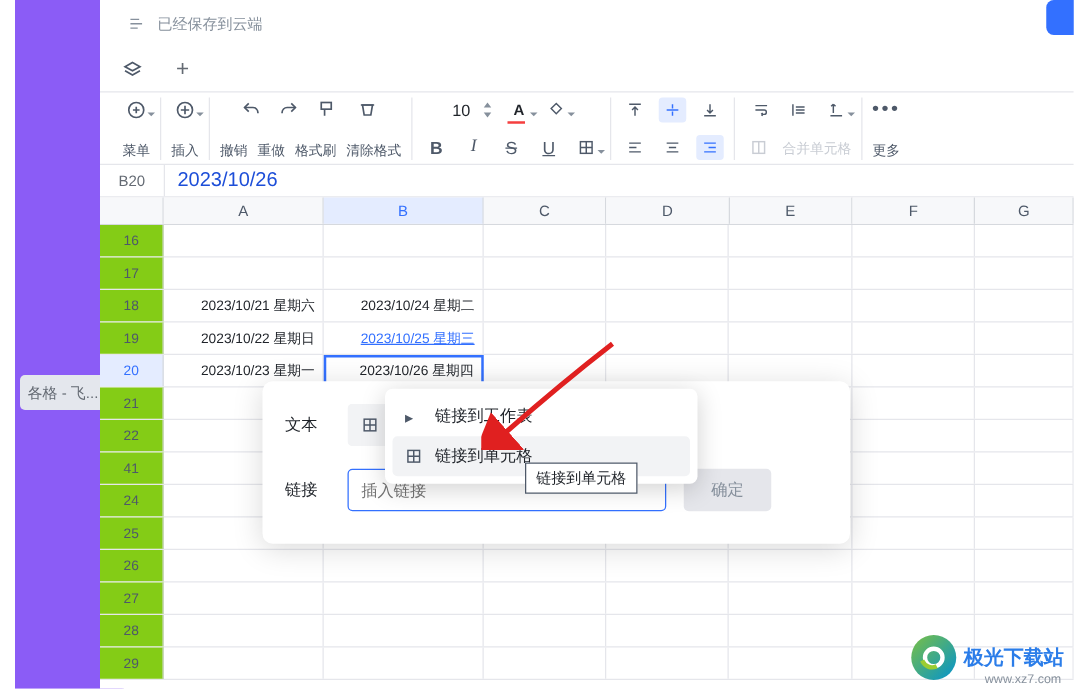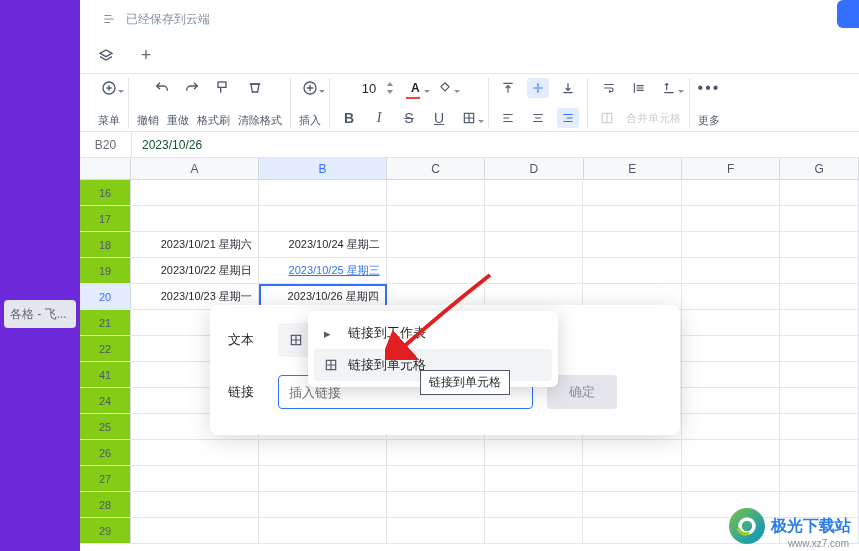--- a/index.html
+++ b/index.html
@@ -1,37 +1,37 @@
 <!DOCTYPE html>
 <html><head>
 <meta charset="utf-8">
 <style>
 *{margin:0;padding:0;box-sizing:border-box;font-family:"Microsoft YaHei",Arial,sans-serif}
 body{width:859px;height:551px;overflow:hidden;background:#fff;position:relative;font-size:12px;color:#1f2329}
-.left-panel{position:absolute;left:0;top:0;width:87px;height:551px;background:#6d28d9;border-right:1px solid #e5e6eb}
+.left-panel{position:absolute;left:12px;top:0;width:87px;height:551px;background:#8b5cf6;border-right:1px solid #e5e6eb}
 .left-item{position:absolute;left:4px;top:300px;width:72px;height:28px;background:#e4e7ed;border-radius:4px;display:flex;align-items:center;padding:0 6px;font-size:12px;color:#646a73}
 .main{position:absolute;left:80px;top:0;right:0;bottom:0;background:#fff}
 .title-bar{height:38px;display:flex;align-items:center;padding-left:22px;color:#86909c;font-size:12px}
 .title-icon{width:16px;height:16px;margin-right:8px;display:flex;align-items:center}
 .blue-badge{position:absolute;right:-8px;top:0;width:30px;height:28px;background:#3370ff;border-radius:6px 0 0 6px}
 .tabs-row{height:36px;display:flex;align-items:center;border-bottom:1px solid #e5e6eb;padding-left:14px}
 .tab-btn{width:24px;height:24px;display:flex;align-items:center;justify-content:center;margin-right:8px}
 .tab{height:34px;padding:0 16px;display:flex;align-items:center;color:#3370ff;border-bottom:2px solid #3370ff;font-size:13px}
 .add-tab{width:24px;height:24px;display:flex;align-items:center;justify-content:center;color:#646a73;margin-left:8px;font-size:18px}
 .toolbar{height:58px;display:flex;align-items:flex-start;padding:4px 10px 0 10px;border-bottom:1px solid #e5e6eb;gap:0}
 .tb-group{display:flex;flex-direction:column;align-items:center;padding:0 8px;border-right:1px solid #e5e6eb;height:50px;justify-content:space-between}
 .tb-group:last-child{border-right:none}
 .tb-row{display:flex;gap:8px;align-items:center}
 .tb-icon{width:22px;height:20px;display:flex;align-items:center;justify-content:center;color:#4e5969;cursor:pointer;position:relative}
 .tb-icon.wide{width:28px}
 .tb-label{font-size:11px;color:#4e5969;white-space:nowrap}
 .tb-dd::after{content:"";border:3px solid transparent;border-top-color:#86909c;position:absolute;right:-4px;top:60%}
 .fname-row{height:26px;display:flex;align-items:center;border-bottom:1px solid #e5e6eb}
 .cell-addr{width:52px;text-align:center;font-size:12px;color:#646a73;border-right:1px solid #e5e6eb;height:100%;display:flex;align-items:center;justify-content:center}
-.cell-val{padding-left:10px;font-size:12px;color:#14532d}
+.cell-val{padding-left:10px;font-size:16px;color:#1d4ed8}
 .grid{position:relative}
 .col-headers{display:flex;height:22px;border-bottom:1px solid #d6d9de}
 .corner{width:52px;border-right:1px solid #d6d9de;background:#f7f8fa}
 .col-h{width:130px;border-right:1px solid #d6d9de;background:#f7f8fa;display:flex;align-items:center;justify-content:center;font-size:12px;color:#4e5969}
 .col-h.first{width:130px}
 .row{display:flex;height:26px;border-bottom:1px solid #e5e6eb}
 .row-h{width:52px;border-right:1px solid #d6d9de;background:#84cc16;display:flex;align-items:center;justify-content:center;font-size:11px;color:#4e5969}
 .cell{width:130px;border-right:1px solid #e5e6eb;display:flex;align-items:center;padding:0 6px;font-size:11px;justify-content:flex-end;white-space:nowrap}
 .cell.link{color:#3370ff;text-decoration:underline}
 .cell.active{border:2px solid #3370ff;outline:none}
@@ -91,20 +91,29 @@
     <div class="tb-group">
       <div class="tb-icon tb-dd">
         <svg width="16" height="16" viewBox="0 0 24 24" fill="none" stroke="#4e5969" stroke-width="2">
             <circle cx="12" cy="12" r="9"></circle>
             <path d="M8 12h8M12 8v8"></path>
           </svg>
       </div>
       <span class="tb-label">菜单</span>
     </div>
     <div class="tb-group">
+      <div class="tb-icon tb-dd">
+          <svg width="16" height="16" viewBox="0 0 24 24" fill="none" stroke="#4e5969" stroke-width="2">
+            <circle cx="12" cy="12" r="9"></circle>
+            <path d="M12 7v10M7 12h10"></path>
+          </svg>
+        </div>
+      <span class="tb-label">插入</span>
+    </div>
+    <div class="tb-group">
       <div class="tb-row">
         <div class="tb-icon">
             <svg width="16" height="16" viewBox="0 0 24 24" fill="none" stroke="#4e5969" stroke-width="2">
               <path d="M9 14L4 9l5-5"></path>
               <path d="M4 9h10a6 6 0 016 6v1"></path>
             </svg>
           </div>
         <div class="tb-icon">
             <svg width="16" height="16" viewBox="0 0 24 24" fill="none" stroke="#4e5969" stroke-width="2">
               <path d="M15 14l5-5-5-5"></path>
@@ -123,29 +132,20 @@
               <path d="M4 6h16"></path>
             </svg>
           </div>
       </div>
       <div class="tb-row" style="gap:8px">
         <span class="tb-label">撤销</span>
         <span class="tb-label">重做</span>
         <span class="tb-label">格式刷</span>
         <span class="tb-label">清除格式</span>
       </div>
-    </div>
-    <div class="tb-group">
-      <div class="tb-icon tb-dd">
-          <svg width="16" height="16" viewBox="0 0 24 24" fill="none" stroke="#4e5969" stroke-width="2">
-            <circle cx="12" cy="12" r="9"></circle>
-            <path d="M12 7v10M7 12h10"></path>
-          </svg>
-        </div>
-      <span class="tb-label">插入</span>
     </div>
     <div class="tb-group">
       <div class="tb-row">
         <span style="font-size:13px">10</span>
         <div class="tb-icon" style="width:12px">
             <svg width="10" height="16" viewBox="0 0 10 16">
               <path d="M5 2l3 4H2zM5 14l3-4H2z" fill="#86909c"></path>
             </svg>
           </div>
         <div class="tb-icon tb-dd" style="color:#1f2329;font-weight:bold">A<span style="position:absolute;bottom:-1px;left:2px;width:14px;height:2px;background:#f53f3f"></span></div>

